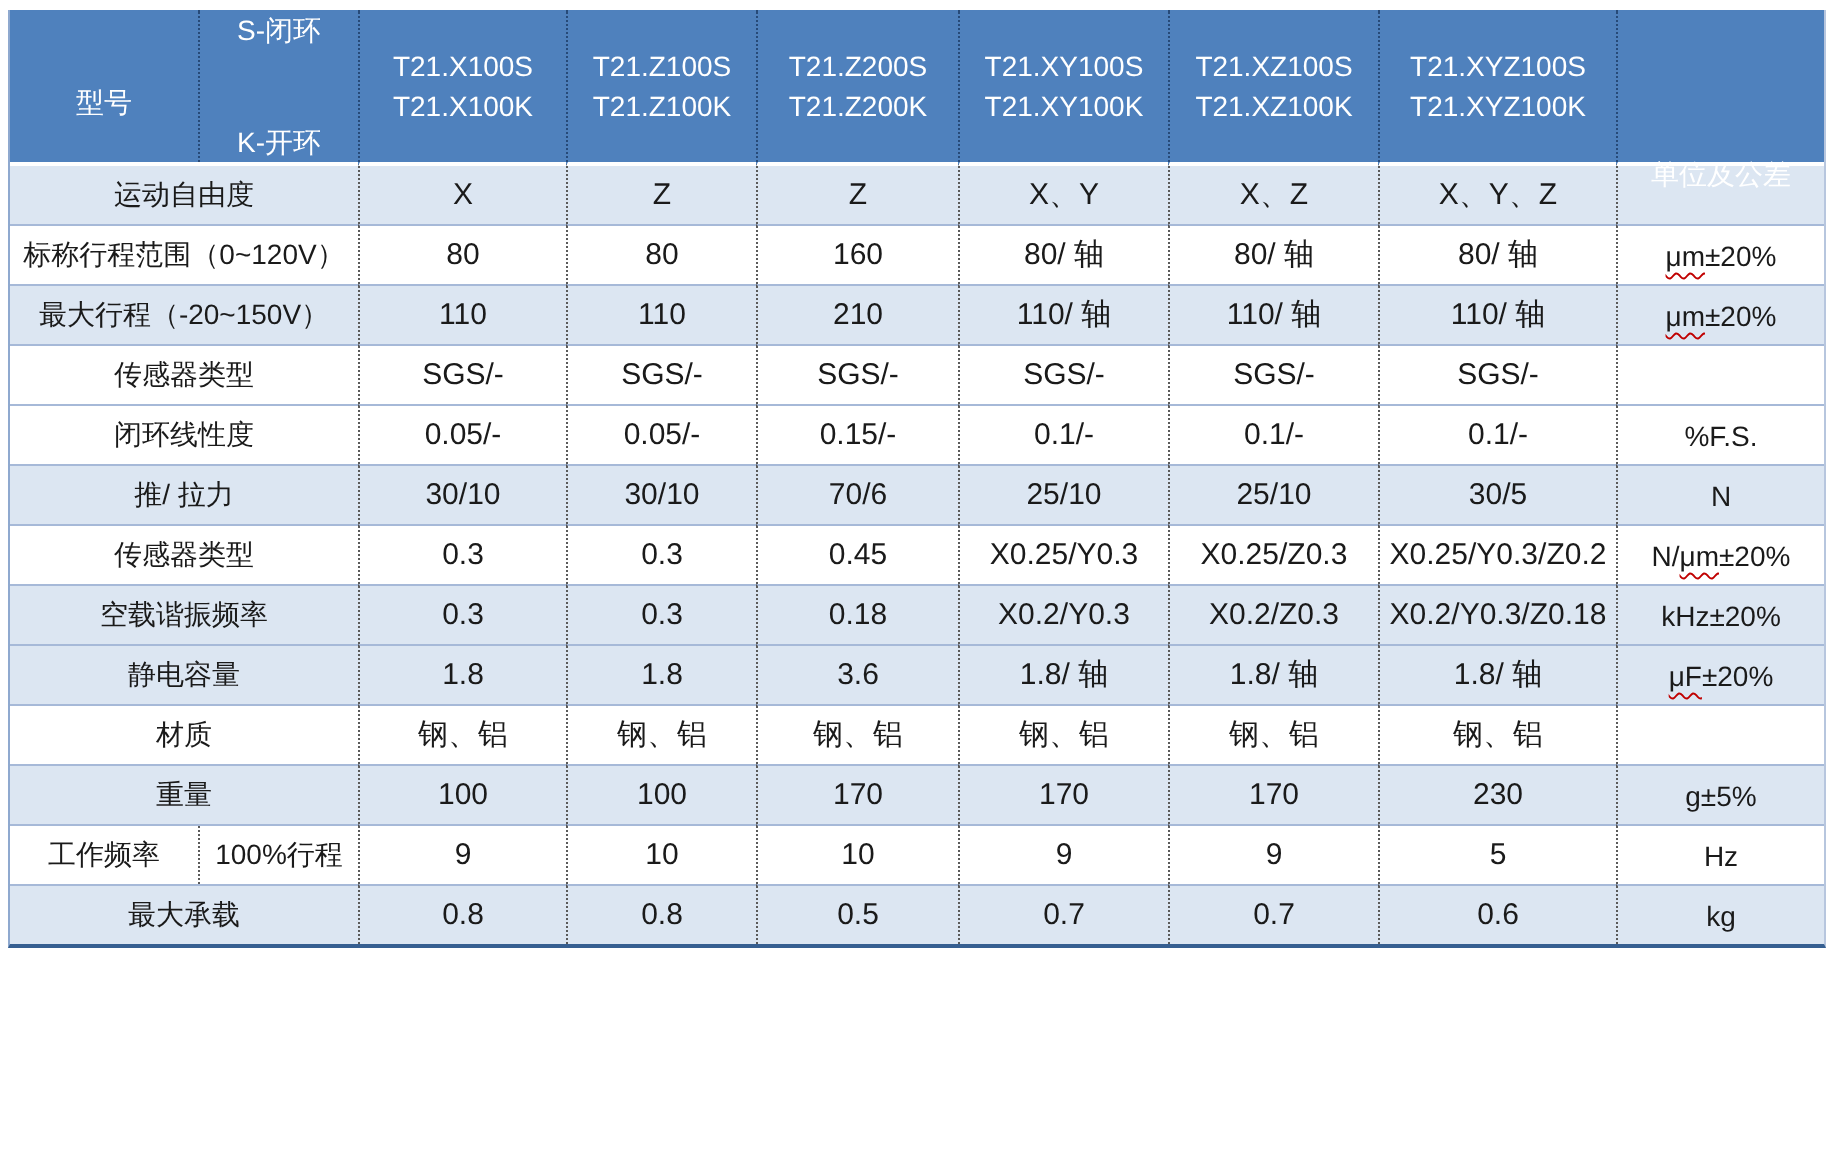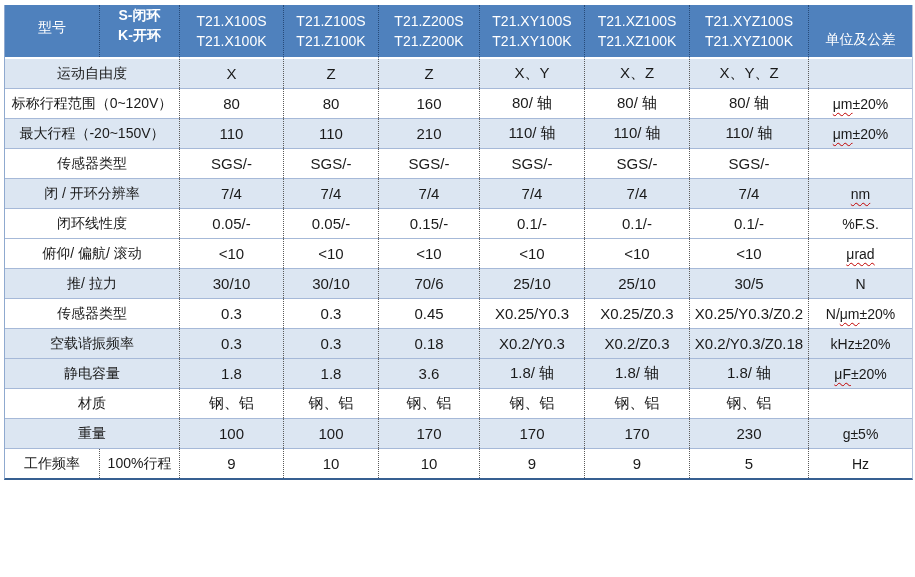--- a/index.html
+++ b/index.html
@@ -20,25 +20,24 @@
     height:52px;padding:0;vertical-align:middle;text-align:center;
     border-bottom:2px solid #ffffff;line-height:20px;
   }
   thead th + th{border-left:1px dotted #274a78;}
   .head-split{display:flex;height:100%;width:100%;}
   .head-split .part-a{
     width:94px;display:flex;align-items:flex-end;justify-content:center;
     padding-bottom:20px;box-sizing:border-box;
   }
   .head-split .part-b{
-    flex:1;display:flex;flex-direction:column;justify-content:flex-start;
+    flex:1;display:flex;flex-direction:column;justify-content:space-between;
     border-left:1px dotted #274a78;
-    font-weight:bold;
-  }
-  .unit-head{display:flex;height:100%;align-items:flex-end;justify-content:center;padding-bottom:8px;box-sizing:border-box;}
+  }
+  .unit-head{display:flex;height:100%;align-items:flex-end;justify-content:center;padding-bottom:8px;box-sizing:border-box;margin-top:48px;}
   
   tbody td{
     font-size:15px;color:#1a1a1a;text-align:center;vertical-align:middle;
     height:29px;padding:0;background:#ffffff;
     border-top:1px solid #a6b9d8;
   }
   tbody tr:first-child td{border-top:none;}
   tbody td + td{border-left:1px dotted #5a5a5a;}
   tbody tr.stripe td{background:#dce6f2;}
   td.label-cell{font-size:14px;}
@@ -143,49 +142,29 @@
         <tr>
           <td class="label-cell">传感器类型</td>
           <td>SGS/-</td>
           <td>SGS/-</td>
           <td>SGS/-</td>
           <td>SGS/-</td>
           <td>SGS/-</td>
           <td>SGS/-</td>
           <td class="unit-cell"><span></span><span class="wavy"></span><span></span></td>
         </tr>
-        <tr class="stripe">
-          <td class="label-cell">闭 / 开环分辨率</td>
-          <td>7/4</td>
-          <td>7/4</td>
-          <td>7/4</td>
-          <td>7/4</td>
-          <td>7/4</td>
-          <td>7/4</td>
-          <td class="unit-cell"><span></span><span class="wavy">nm</span><span></span></td>
-        </tr>
         <tr>
           <td class="label-cell">闭环线性度</td>
           <td>0.05/-</td>
           <td>0.05/-</td>
           <td>0.15/-</td>
           <td>0.1/-</td>
           <td>0.1/-</td>
           <td>0.1/-</td>
           <td class="unit-cell"><span>%F.S.</span><span class="wavy"></span><span></span></td>
-        </tr>
-        <tr>
-          <td class="label-cell">俯仰/ 偏航/ 滚动</td>
-          <td>&lt;10</td>
-          <td>&lt;10</td>
-          <td>&lt;10</td>
-          <td>&lt;10</td>
-          <td>&lt;10</td>
-          <td>&lt;10</td>
-          <td class="unit-cell"><span></span><span class="wavy">μrad</span><span></span></td>
         </tr>
         <tr class="stripe">
           <td class="label-cell">推/ 拉力</td>
           <td>30/10</td>
           <td>30/10</td>
           <td>70/6</td>
           <td>25/10</td>
           <td>25/10</td>
           <td>30/5</td>
           <td class="unit-cell"><span>N</span><span class="wavy"></span><span></span></td>
@@ -248,15 +227,25 @@
             </div>
           </td>
           <td>9</td>
           <td>10</td>
           <td>10</td>
           <td>9</td>
           <td>9</td>
           <td>5</td>
           <td class="unit-cell"><span>Hz</span><span class="wavy"></span><span></span></td>
         </tr>
+        <tr class="stripe">
+          <td class="label-cell">最大承载</td>
+          <td>0.8</td>
+          <td>0.8</td>
+          <td>0.5</td>
+          <td>0.7</td>
+          <td>0.7</td>
+          <td>0.6</td>
+          <td class="unit-cell"><span>kg</span><span class="wavy"></span><span></span></td>
+        </tr>
       </tbody>
   </table>
 </div>
 
 </body></html>

